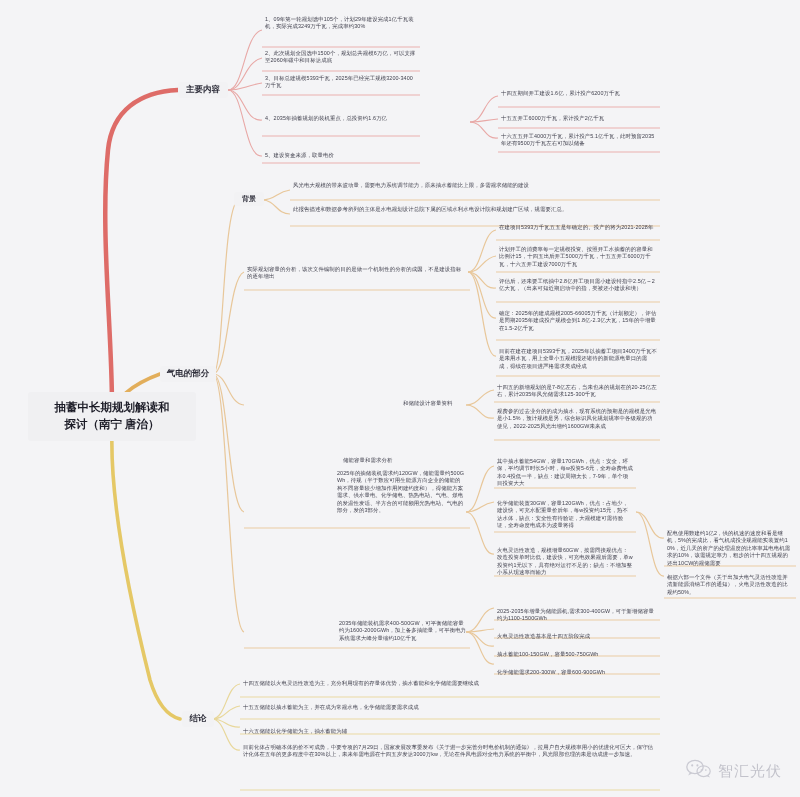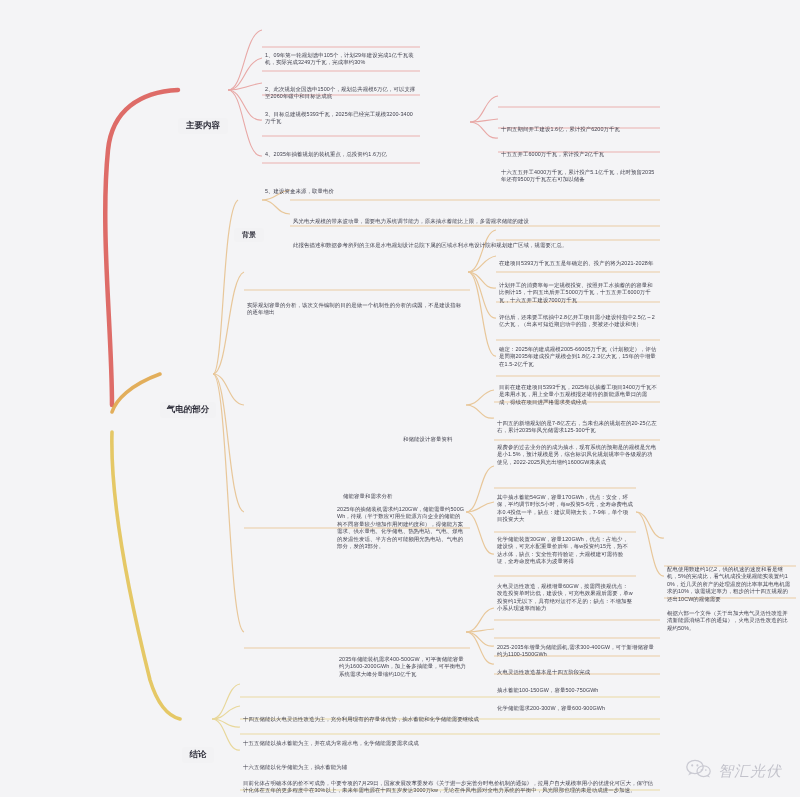--- a/index.html
+++ b/index.html
@@ -27,21 +27,20 @@
     height: 797px;
     pointer-events: none;
   }
   .node {
     position: absolute;
     box-sizing: border-box;
     color: #3a3a46;
     line-height: 1.38;
     white-space: normal;
     word-break: break-all;
-    margin-top: 36px;
   }
   
   .root {
     background: #f0f0f2;
     border-radius: 3px;
     font-weight: bold;
     font-size: 11.5px;
     color: #1d1d28;
     text-align: center;
     padding: 7px 8px;
@@ -68,21 +67,20 @@
 
   
   #watermark {
     position: absolute;
     right: 18px;
     bottom: 14px;
     display: flex;
     align-items: center;
     gap: 6px;
     opacity: .55;
-    font-style: italic;
   }
   #watermark .wm-text {
     font-size: 15px;
     color: #9a9aa8;
     letter-spacing: 1px;
     font-family: "DejaVu Sans", sans-serif;
   }
   .wechat-icon { display:block; }
 </style>
 </head>
@@ -183,20 +181,25 @@
       <path d="M212,719 C226,719 226,752 240,750"></path>
     </g>
     <g stroke="#e8d79a" stroke-width="1" fill="none" opacity="0.9">
       <line x1="240" y1="697" x2="660" y2="697"></line>
       <line x1="240" y1="719" x2="660" y2="719"></line>
       <line x1="240" y1="734" x2="660" y2="734"></line>
       <line x1="240" y1="790" x2="660" y2="790"></line>
     </g>
   </svg>
 
+  <div class="node root" style="left:28px; top:392px; width:168px;">
+    
+    <span style="white-space:pre-line;">抽蓄中长期规划解读和
+探讨（南宁 唐治）</span>
+  </div>
 
   <div class="node branch-label" style="left:178px; top:82px; width:50px;">主要内容</div>
 
   <div class="node leaf" style="left:262px; top:14px; width:158px;">1、09年第一轮规划选申105个，计划29年建设完成1亿千瓦装机，实际完成3249万千瓦，完成率约30%</div>
   <div class="node leaf" style="left:262px; top:48px; width:158px;">2、此次规划全国选申1500个，规划总共规模6万亿，可以支撑至2060年碳中和目标达成底</div>
   <div class="node leaf" style="left:262px; top:73px; width:158px;">3、目标总建规模5393千瓦，2025年已经完工规模3200-3400万千瓦</div>
   <div class="node leaf" style="left:262px; top:113px; width:158px;">4、2035年抽蓄规划的装机重点，总投资约1.6万亿</div>
   <div class="node leaf" style="left:262px; top:150px; width:158px;">5、建设资金来源，取量电价</div>
 
   <div class="node leaf" style="left:498px; top:88px; width:162px;">十四五期间开工建设1.6亿，累计投产6200万千瓦</div>

